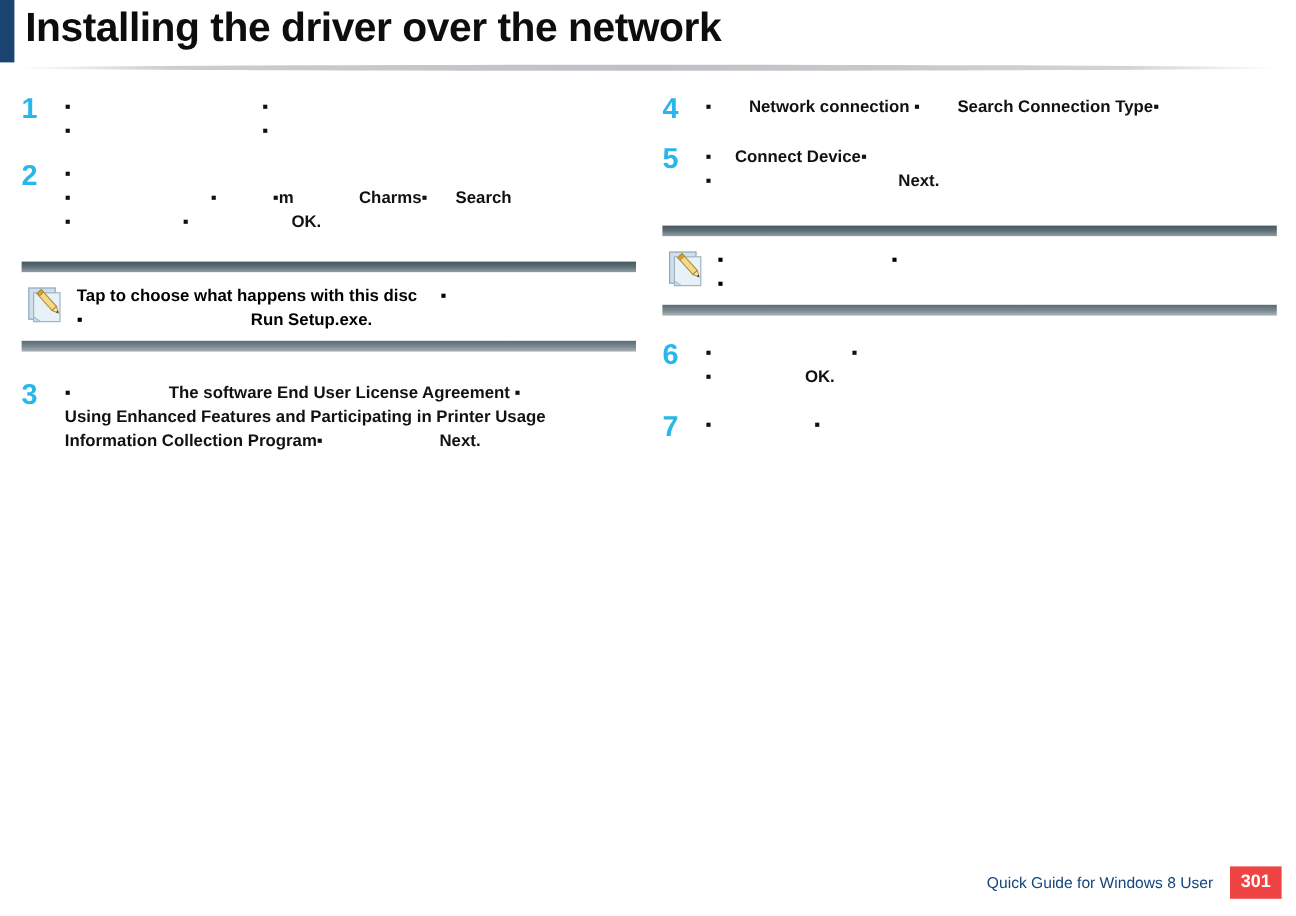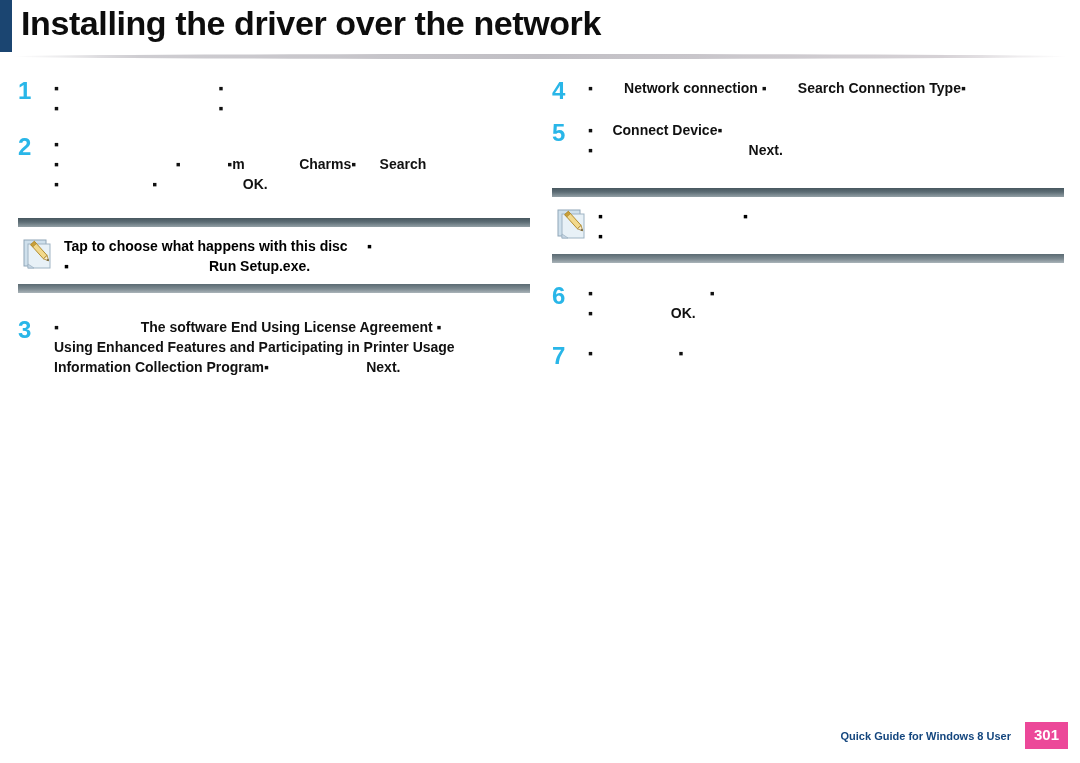--- a/index.html
+++ b/index.html
@@ -136,28 +136,28 @@
 
   
   .footer {
     position: absolute;
     right: 12px;
     bottom: 14px;
     display: flex;
     align-items: center;
   }
   .footer-label {
-    font-size: 11px;
-    font-weight: bold;
+    font-size: 13px;
+    font-weight: normal;
     color: #14467e;
     margin-right: 14px;
     white-space: nowrap;
   }
   .page-badge {
-    background: #ec4899;
+    background: #ef4444;
     color: #ffffff;
     font-size: 15px;
     font-weight: bold;
     padding: 5px 9px 6px 9px;
     line-height: 16px;
   }
   .sp-16 { height: 16px; }
   .sp-20 { height: 20px; }
   .sp-24 { height: 24px; }
   .sp-28 { height: 28px; }
@@ -214,21 +214,21 @@
       </div>
     </div>
     <div class="bar bottom"></div>
   </div>
 
   <div class="sp-24"></div>
 
   <div class="step">
     <div class="step-num">3</div>
     <div class="step-body">
-      <div class="line">▪                     The software End Using License Agreement ▪</div>
+      <div class="line">▪                     The software End User License Agreement ▪</div>
       <div class="line">Using Enhanced Features and Participating in Printer Usage</div>
       <div class="line">Information Collection Program▪                         Next.</div>
     </div>
   </div>
 
 </div>
 
 <div class="col-right">
 
   <div class="step">

